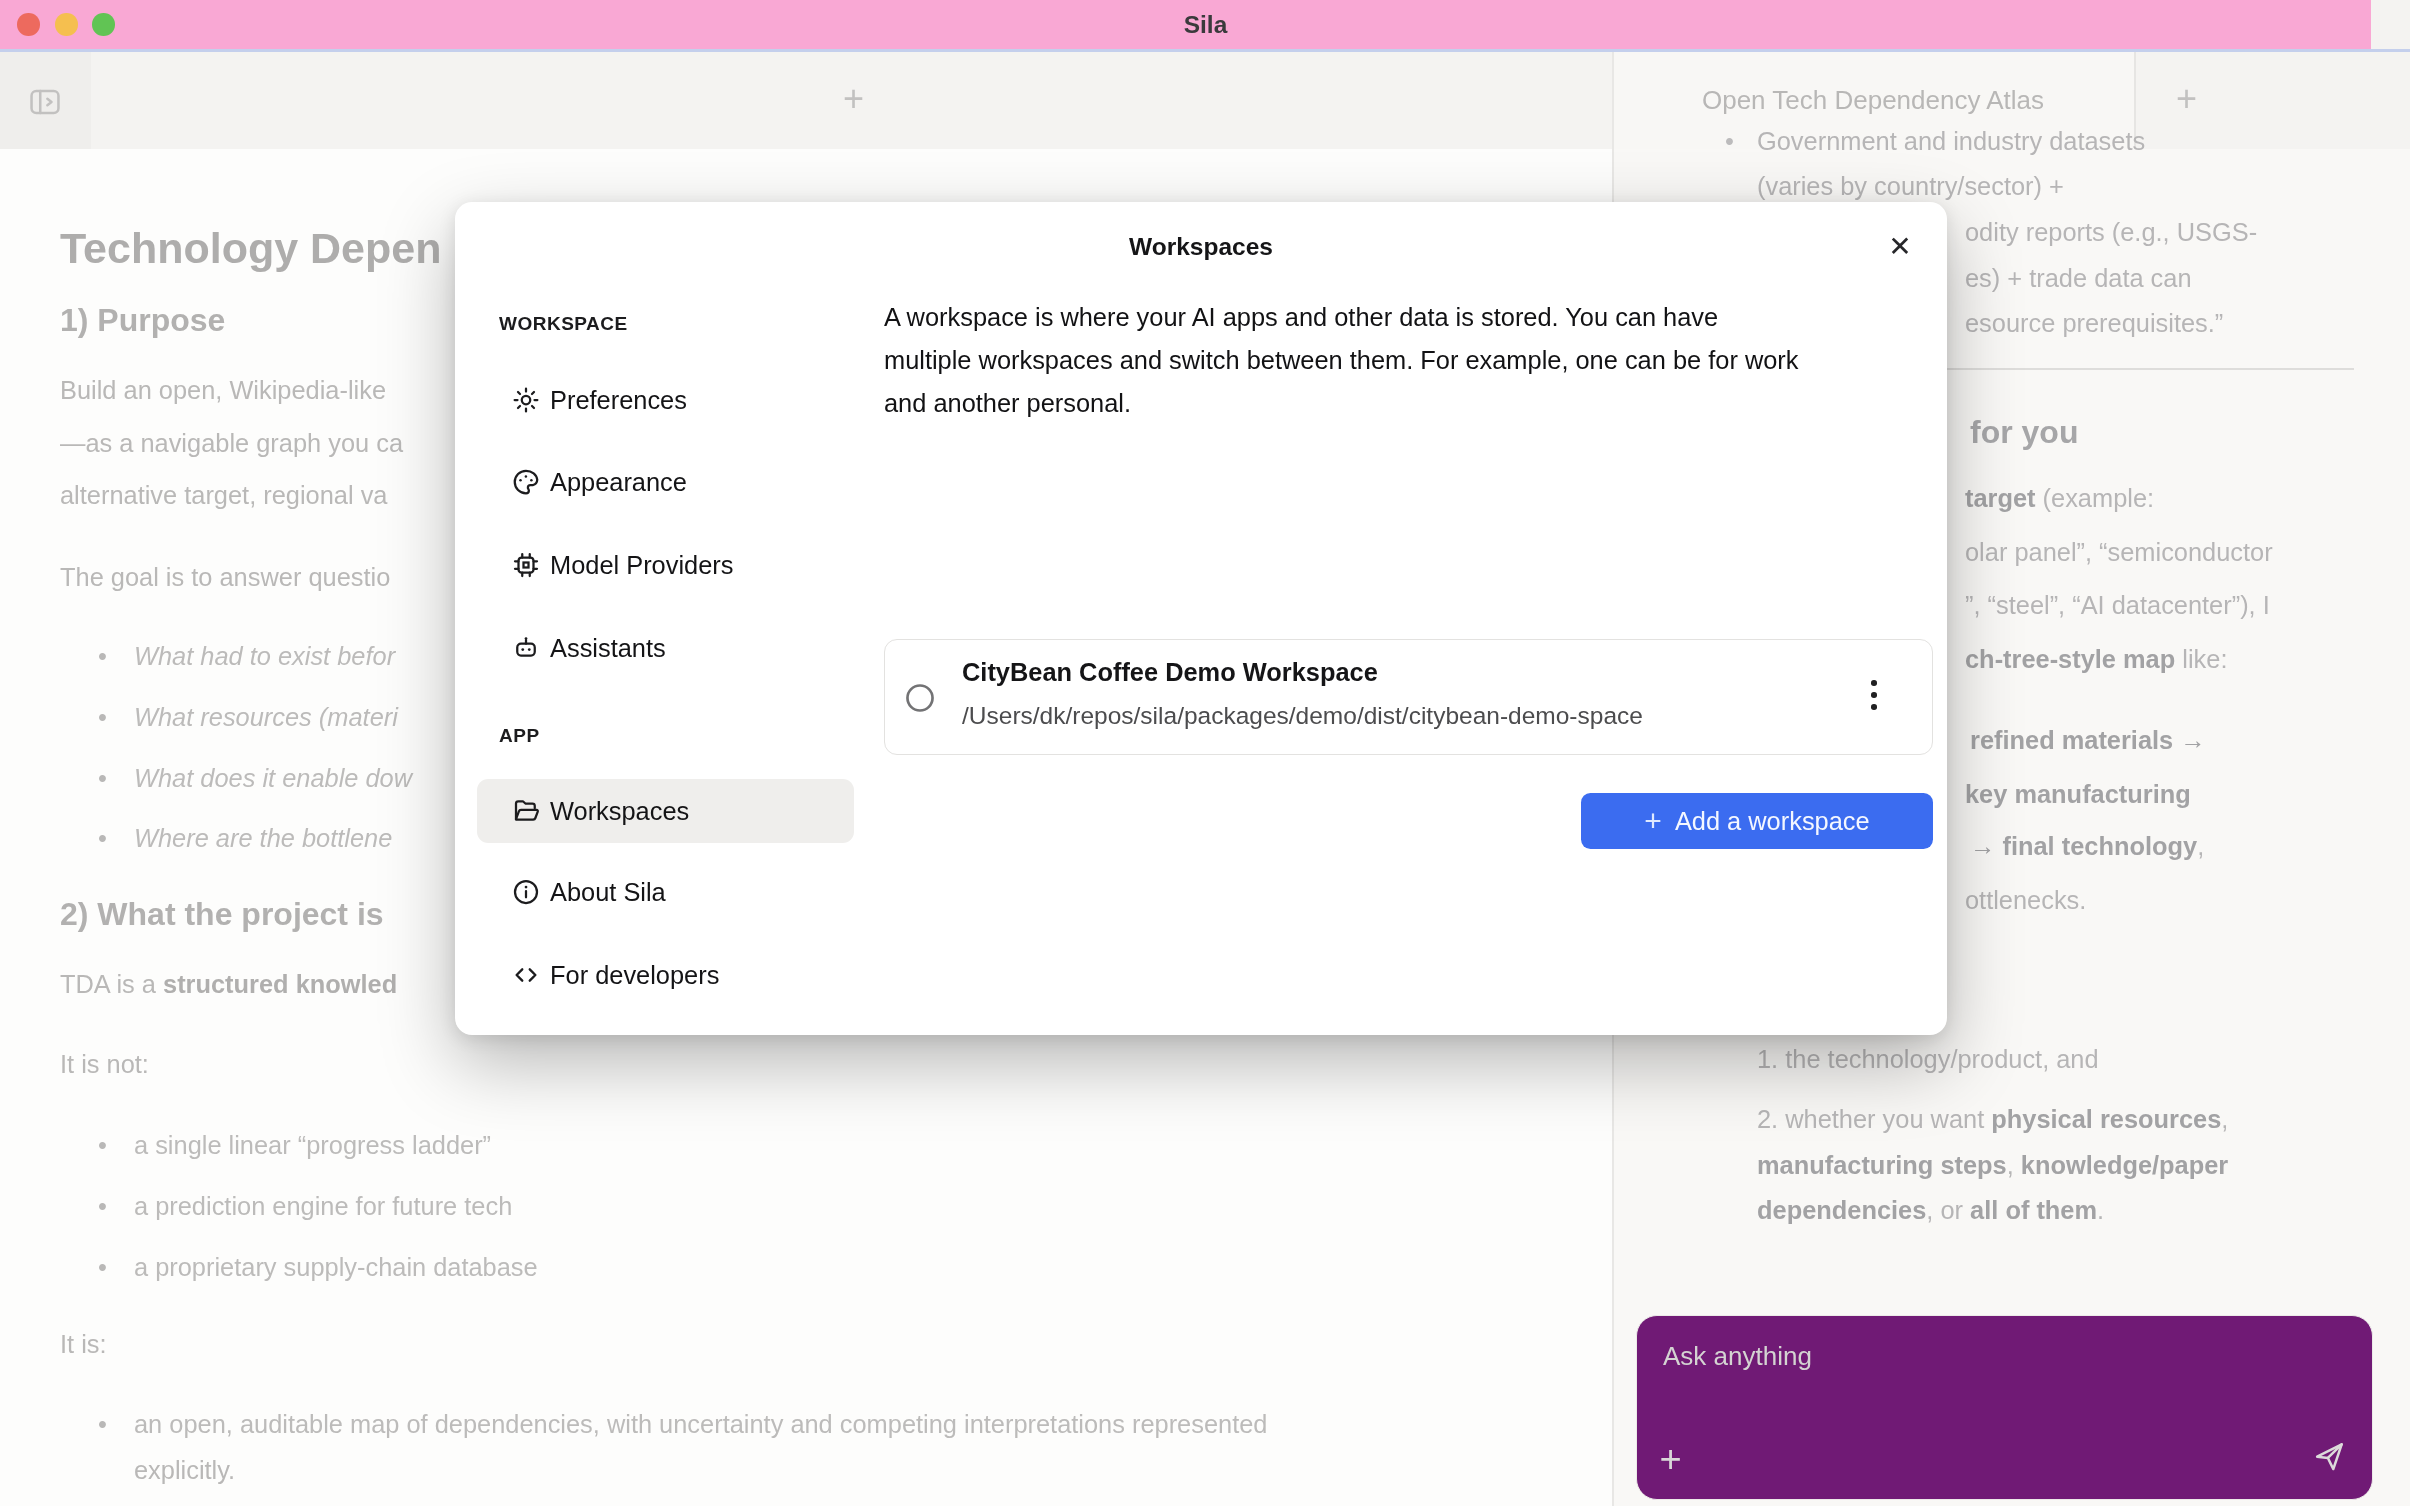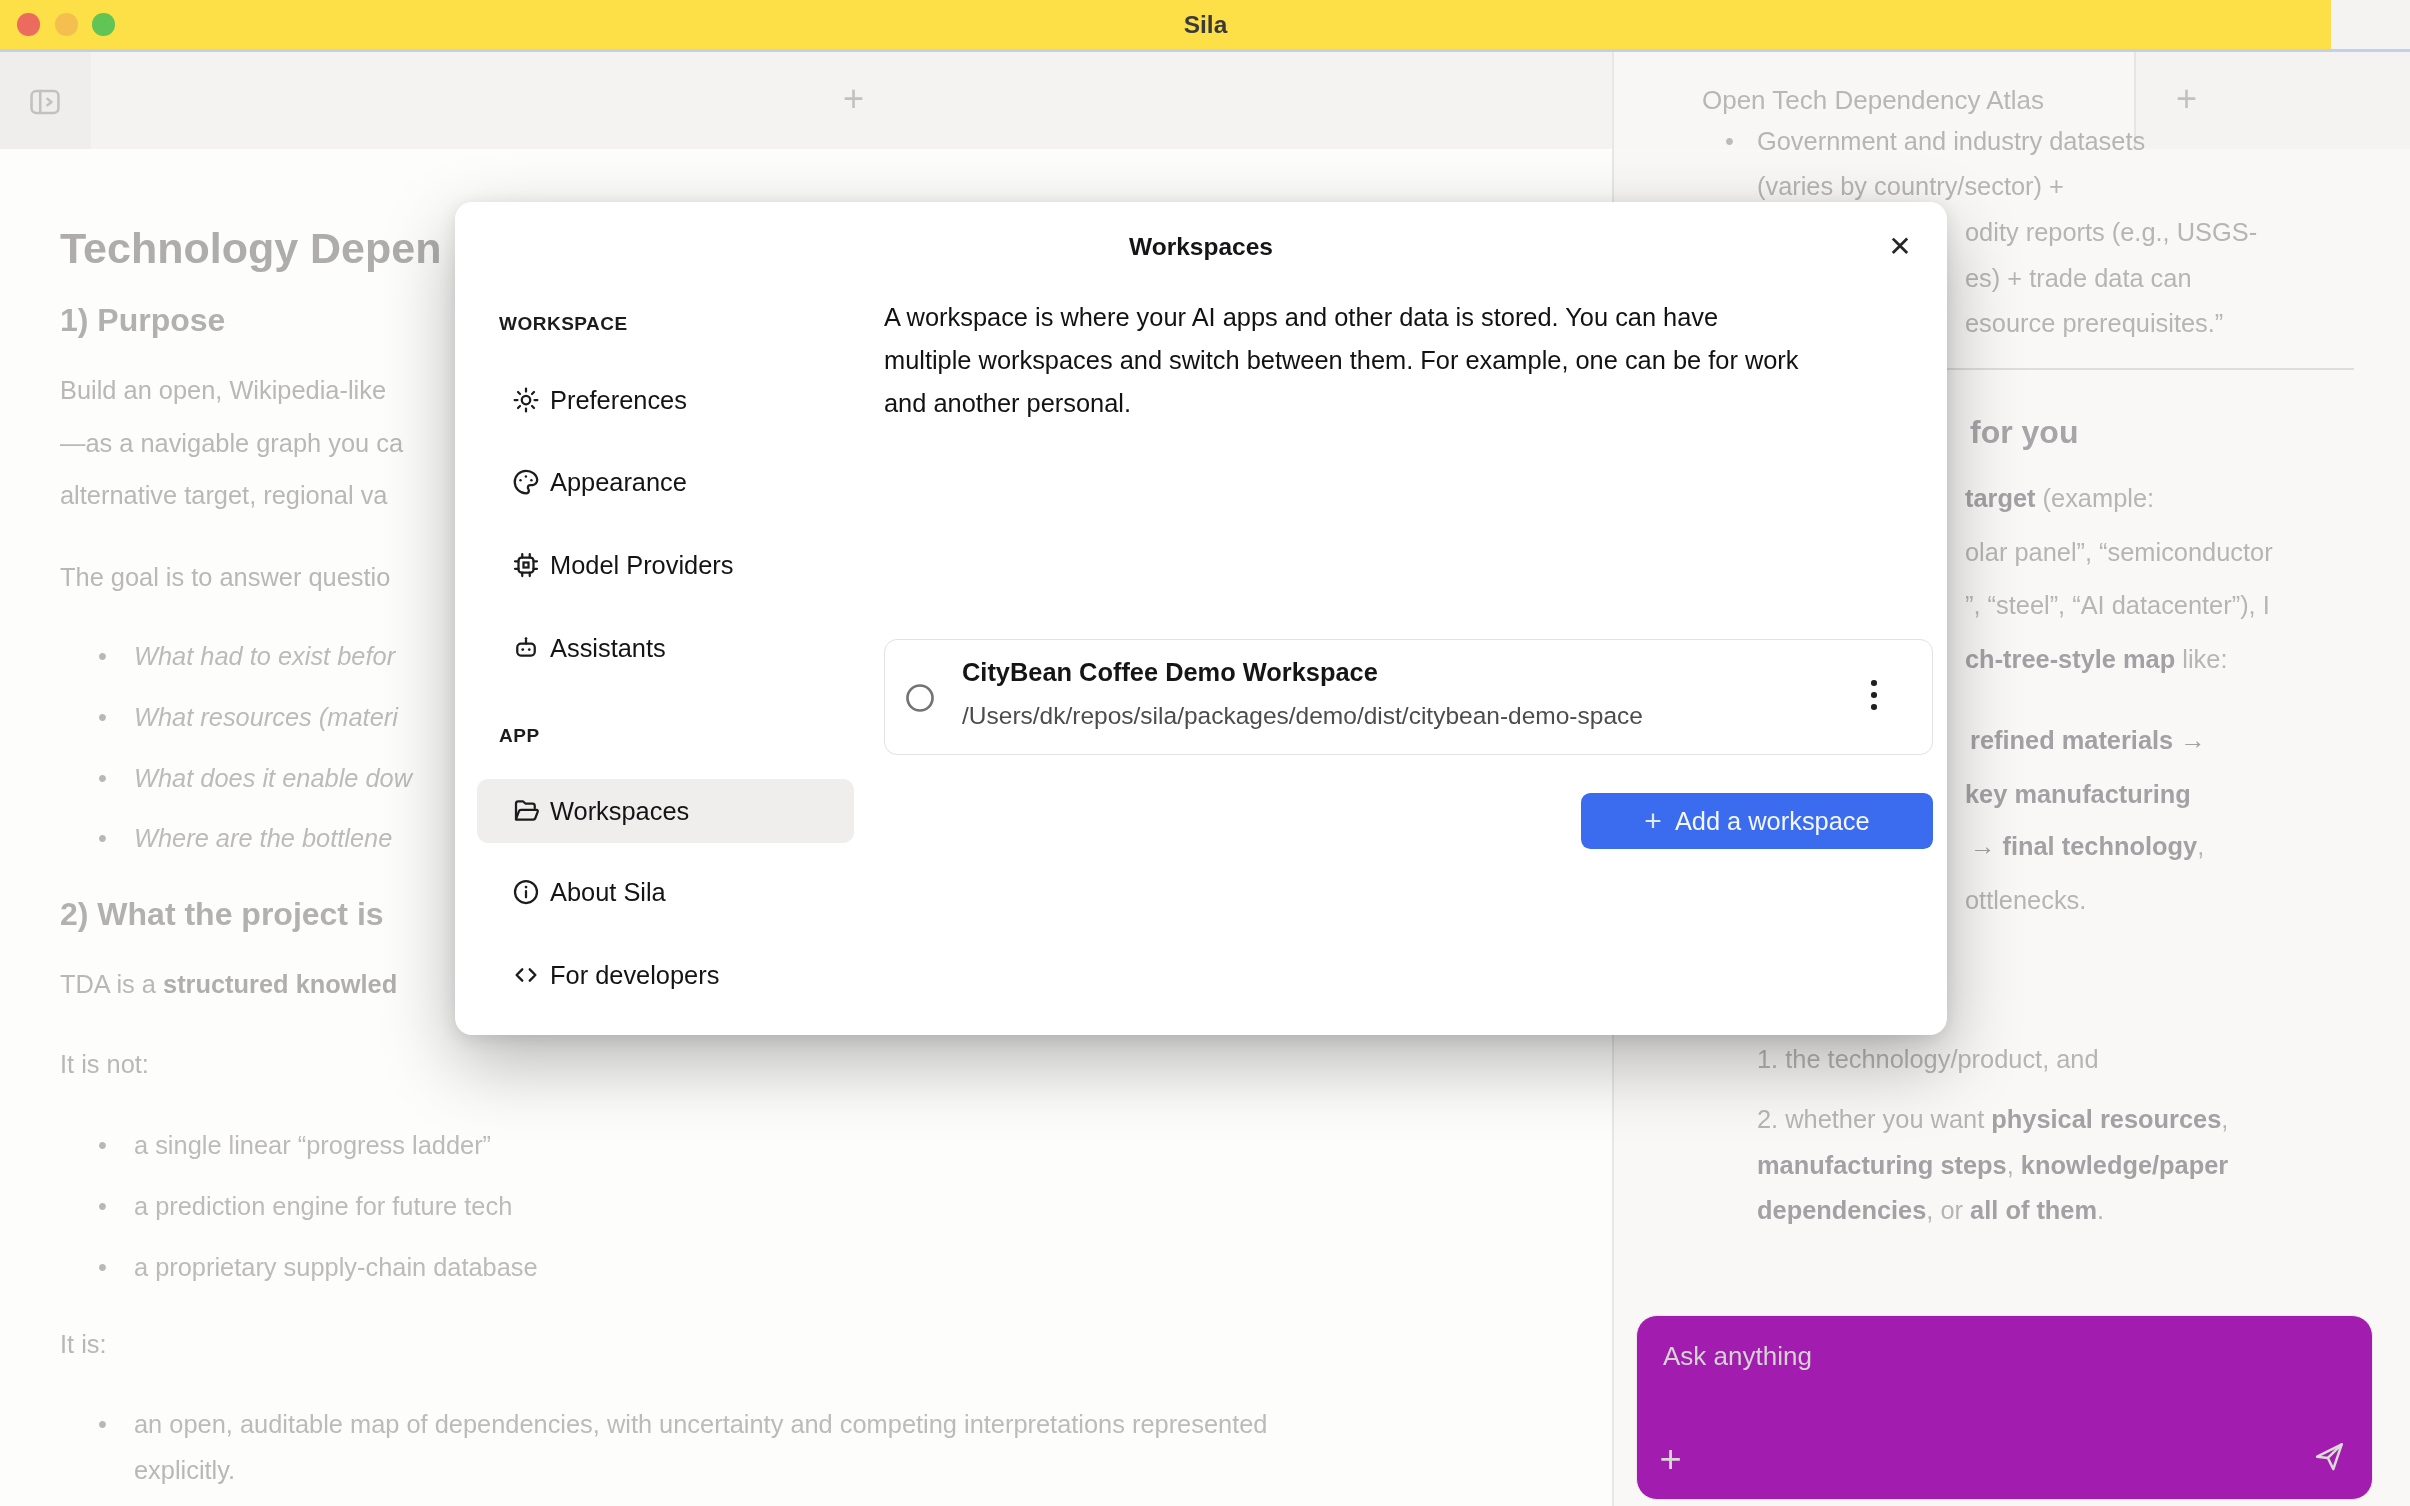--- a/index.html
+++ b/index.html
@@ -1,21 +1,21 @@
 <!DOCTYPE html>
 <html style="font-size:15px"><head>
 <meta charset="utf-8">
 <style>
   html,body{margin:0;padding:0;background:#e8e8e8;}
   #app{position:relative;width:2411px;height:1507px;overflow:hidden;
        font-family:"Liberation Sans","DejaVu Sans",sans-serif;background:#f4f3f1;}
   .abs{position:absolute;}
 
   
-  #titlebar{left:0;top:0;width:2331px;height:49px;background:#fde047;}
+  #titlebar{left:0;top:0;width:2331px;height:49px;background:#f9a8d4;padding-left:40px;}
   .tlight{width:22.6px;height:22.6px;border-radius:50%;top:13px;}
   #win-title{left:0;top:0;width:2411px;height:49px;line-height:49px;text-align:center;
              font-size:24.5px;font-weight:700;color:#3a3a3c;}
   #accent-line{left:0;top:49px;width:2411px;height:2.8px;background:#c4cfec;}
 
   
   #tabbar{left:0;top:52px;width:2411px;height:97px;background:#f4f3f1;}
   #tab-left-strip{left:0;top:0;width:91px;height:97px;background:#efeeec;}
   #tab-active{left:91px;top:0;width:706px;height:97px;background:#fbfaf9;}
   .tab-title{font-size:26px;color:#b8b7b6;line-height:97px;text-align:center;}
@@ -41,21 +41,21 @@
 
   
   .rp-line{position:absolute;white-space:nowrap;font-size:25.4px;color:#b6b5b6;}
   .rp-line .seg-b{font-weight:700;color:#a2a2a4;}
   .rp-li{padding-left:32px;}
   .rp-li::before{content:"•";position:absolute;left:0;top:0;color:#bcbbbc;}
   .rp-h{font-size:32px;font-weight:700;color:#a6a6a8;}
   #rp-divider{left:1757px;top:368px;width:597px;height:1.9px;background:#dedddb;}
 
   
-  #ask-box{left:1636px;top:1315px;width:737px;height:185px;background:#a21caf;
+  #ask-box{left:1636px;top:1315px;width:737px;height:185px;background:#701a75;
            border:1.9px solid #eceae8;border-radius:21px;box-sizing:border-box;}
   #ask-placeholder{left:26px;top:24.5px;font-size:26px;color:#d4d3d2;}
   #ask-plus{left:22.6px;bottom:21px;font-size:38px;color:#d9d8d7;font-weight:300;line-height:38px;}
   #ask-send{right:24.5px;bottom:22.6px;width:38px;height:38px;color:#dcdbda;}
 
   
   #modal{left:455px;top:202px;width:1492px;height:833px;background:#ffffff;border-radius:17px;
          box-shadow:0 28px 75px rgba(0,0,0,0.28),0 3.8px 17px rgba(0,0,0,0.10);}
   #modal-title{left:0;top:31px;width:100%;text-align:center;font-size:24.5px;font-weight:600;color:#151517;}
   #modal-close{right:28px;top:26px;width:38px;height:38px;text-align:center;line-height:38px;

